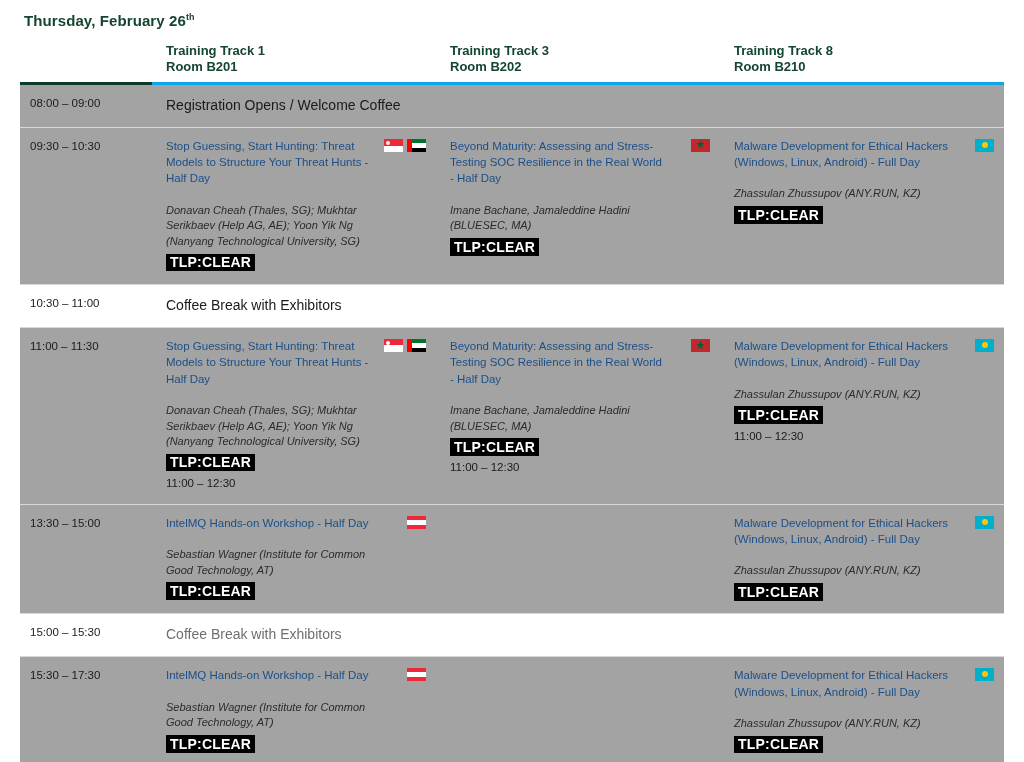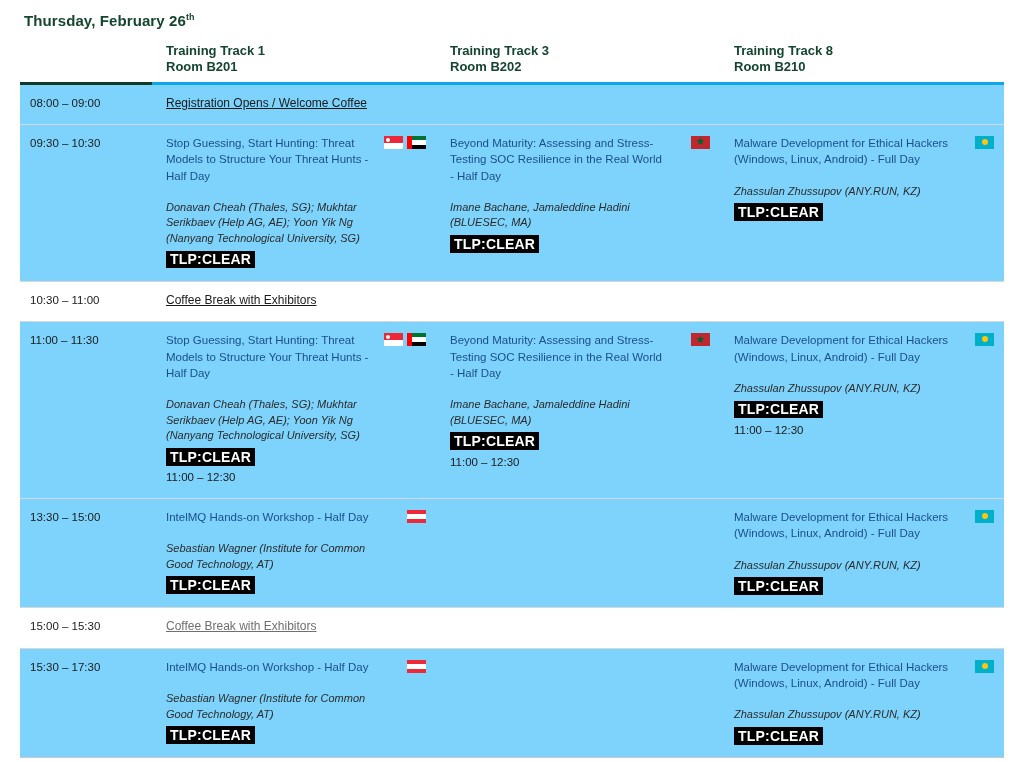--- a/index.html
+++ b/index.html
@@ -61,27 +61,26 @@
     font-size: 11.5px;
     line-height: 1.45;
     border-bottom: 1px solid #d8d8d8;
   }
   tbody td.time {
     padding-left: 10px;
     color: #1a1a1a;
     font-size: 11.5px;
     white-space: nowrap;
   }
-  tr.band td { background: #7dd3fc; }
+  tr.band td { background: #a3a3a3; }
   tr.plain td { background: #ffffff; }
   td.empty { background: #efefef; }
   .break-text {
-    font-size: 12px;
+    font-size: 14px;
     color: #1a1a1a;
-    text-decoration: underline;
   }
   .break-text.muted { color: #6f6f6f; }
   .sess {
     position: relative;
     padding-right: 44px;
   }
   .sess-title {
     color: #1b4f8a;
     font-weight: normal;
     font-size: 11.5px;

